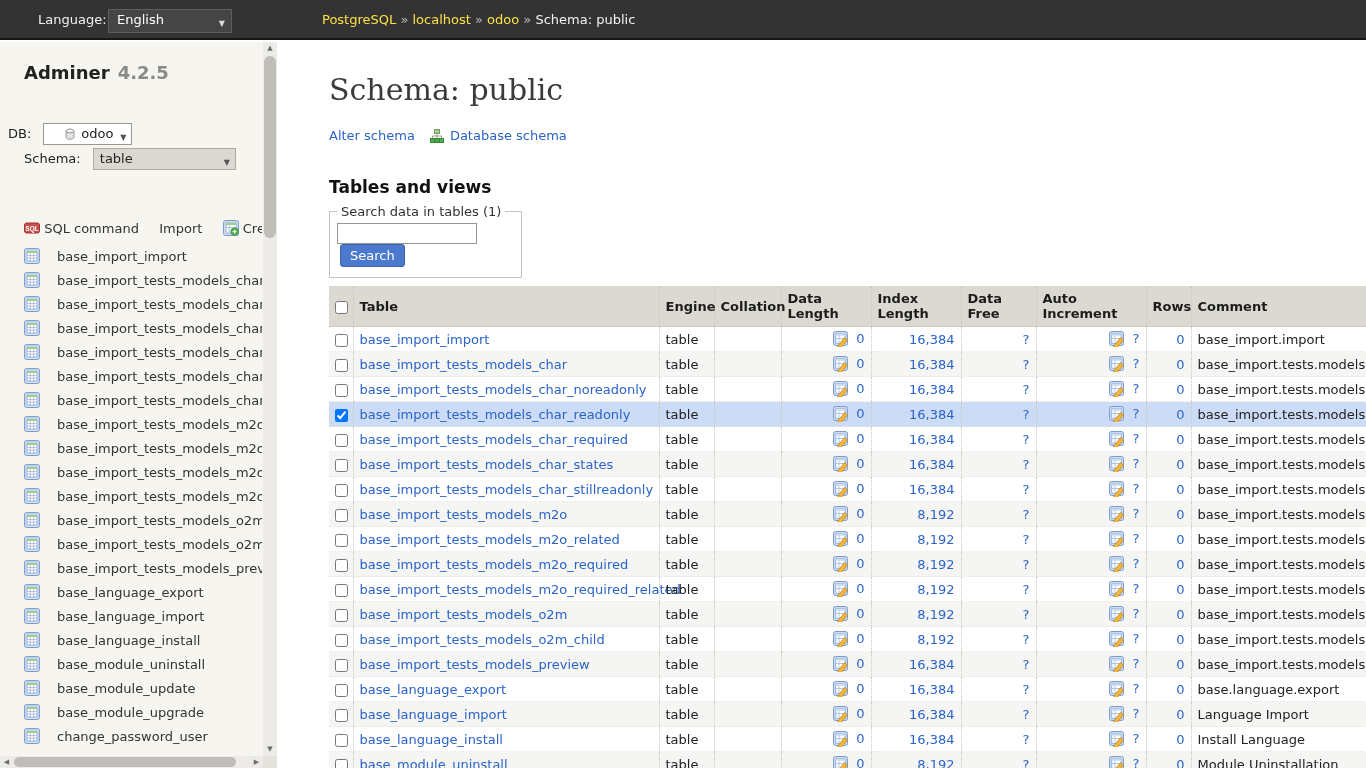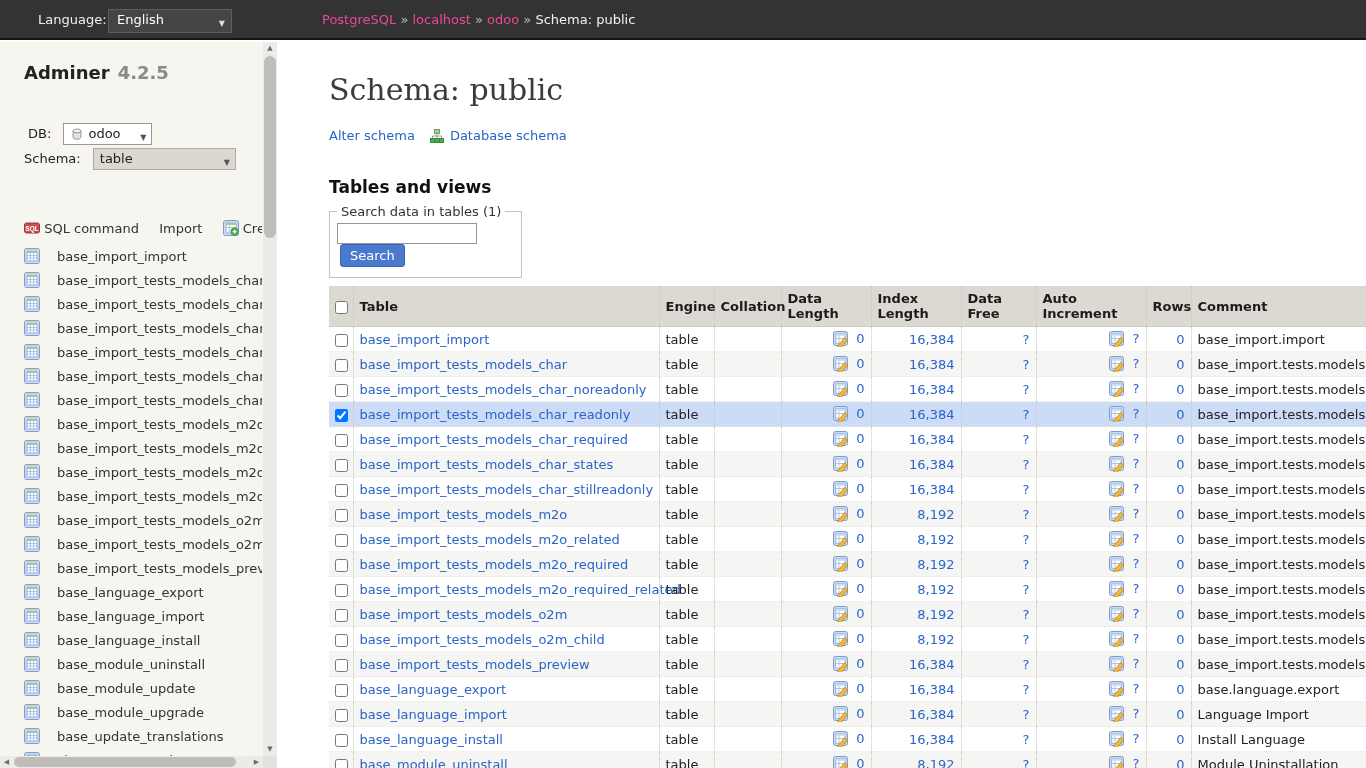--- a/index.html
+++ b/index.html
@@ -17,33 +17,33 @@
     background:#333; border-bottom:2px solid #161616; color:#eee;
   }
   .lang-label { position:absolute; left:38px; top:12px; color:#f0f0f0; }
   .lang-select {
     position:absolute; left:108px; top:9px; width:124px; height:24px;
     background:#454545; border:1px solid #5e5e5e; color:#fff;
     padding:2px 20px 2px 8px; cursor:default; line-height:16px;
   }
   .lang-select .arrow { position:absolute; right:6px; top:6px; font-size:8px; color:#ddd; }
   #breadcrumb { position:absolute; left:322px; top:12px; white-space:nowrap; }
-  #breadcrumb a { color:#ec4899;text-align:right; }
+  #breadcrumb a { color:#fde047;text-align:right; }
   #breadcrumb .bc-sep { color:#bbb; }
   #breadcrumb .bc-static { color:#f2f2f2; }
 
   
   #sidebar {
     position:absolute; left:0; top:42px; width:277px; height:726px;
     background:#f7f5f0; overflow:hidden;
   }
   .adminer-title { position:absolute; left:24px; top:20px; font-size:18px; }
   .adminer-title .app { font-weight:bold; color:#222; }
   .adminer-title .ver { color:#8a8a8a; margin-left:8px; font-weight:bold; }
-  .db-row { position:absolute; left:28px; top:81px; }
+  .db-row { position:absolute; left:8px; top:81px;text-align:right; }
   .schema-row { position:absolute; left:24px; top:106px; }
   .fake-select {
     display:inline-block; position:relative; vertical-align:middle;
     border:1px solid #9a988f; background:#fff; height:22px;
     padding:2px 18px 2px 6px; cursor:default; line-height:16px;
   }
   .fake-select .arrow { position:absolute; right:5px; top:6px; font-size:8px; color:#555; }
   .db-select { width:89px; margin-left:8px; }
   .db-select svg { vertical-align:-3px; margin-right:4px; }
   .schema-select { width:143px; margin-left:8px; background:#dbd8d2; border-color:#aeaba3; }
@@ -370,29 +370,20 @@
         <a href="#">base_module_update</a>
       </li>
       <li>
         <svg width="16" height="16" viewBox="0 0 16 16">
     <rect x="0.5" y="0.5" width="15" height="15" rx="2" fill="#ccdcf3" stroke="#7e9ccb"></rect>
     <rect x="3" y="3" width="10" height="10" fill="#ffffff" stroke="#9ab1d4"></rect>
     <rect x="3" y="3" width="10" height="2" fill="#9fd08d"></rect>
     <path d="M3 7.5 h10 M3 10 h10 M6.3 5 v8 M9.6 5 v8" stroke="#b0c4e0" stroke-width="1" fill="none"></path>
   </svg>
         <a href="#">base_module_upgrade</a>
-      </li>
-      <li>
-        <svg width="16" height="16" viewBox="0 0 16 16">
-    <rect x="0.5" y="0.5" width="15" height="15" rx="2" fill="#ccdcf3" stroke="#7e9ccb"></rect>
-    <rect x="3" y="3" width="10" height="10" fill="#ffffff" stroke="#9ab1d4"></rect>
-    <rect x="3" y="3" width="10" height="2" fill="#9fd08d"></rect>
-    <path d="M3 7.5 h10 M3 10 h10 M6.3 5 v8 M9.6 5 v8" stroke="#b0c4e0" stroke-width="1" fill="none"></path>
-  </svg>
-        <a href="#">base_update_translations</a>
       </li>
       <li>
         <svg width="16" height="16" viewBox="0 0 16 16">
     <rect x="0.5" y="0.5" width="15" height="15" rx="2" fill="#ccdcf3" stroke="#7e9ccb"></rect>
     <rect x="3" y="3" width="10" height="10" fill="#ffffff" stroke="#9ab1d4"></rect>
     <rect x="3" y="3" width="10" height="2" fill="#9fd08d"></rect>
     <path d="M3 7.5 h10 M3 10 h10 M6.3 5 v8 M9.6 5 v8" stroke="#b0c4e0" stroke-width="1" fill="none"></path>
   </svg>
         <a href="#">change_password_user</a>
       </li>

